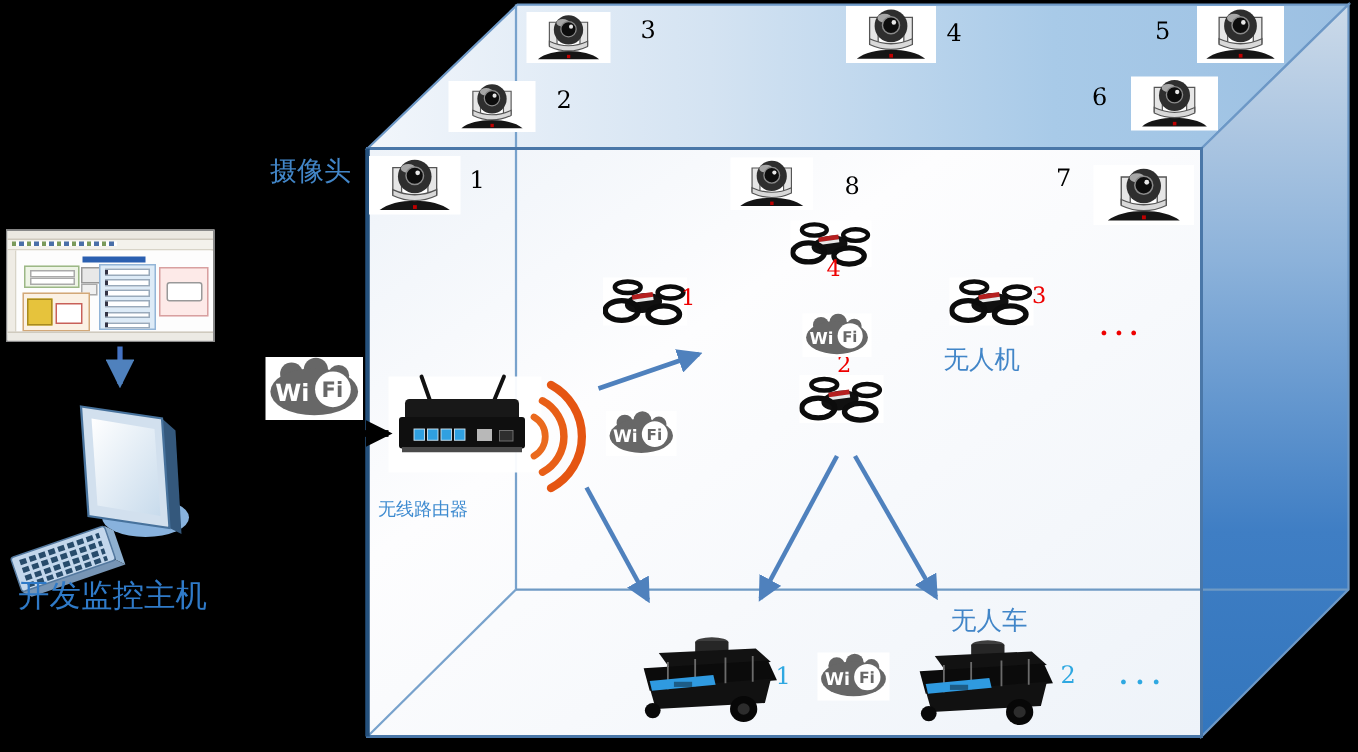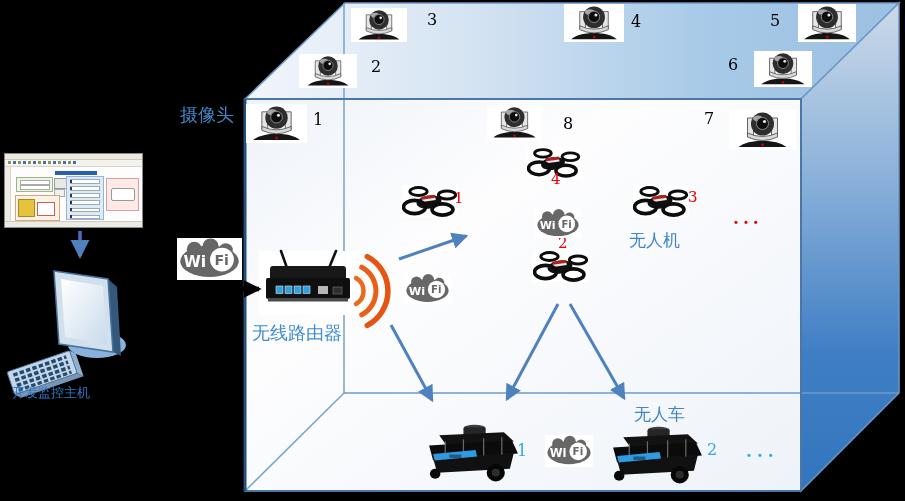--- a/index.html
+++ b/index.html
@@ -13,24 +13,24 @@
   .holder{display:block;width:100%;height:100%;}
   .holder svg{display:block;width:100%;height:100%;}
   .num{position:absolute;font-family:"DejaVu Serif",serif;font-size:16px;color:#000;line-height:1;}
   .num.red{color:#ee0000;font-size:15px;}
   .num.cyan{color:#2fa8e1;}
   .dots{position:absolute;font-family:"DejaVu Serif",serif;font-weight:bold;line-height:1;}
   .dots.red{color:#ee0000;font-size:17px;letter-spacing:4px;}
   .dots.cyan{color:#2fa8e1;font-size:17px;letter-spacing:5px;}
   .cn{position:absolute;font-family:"DejaVu Serif",serif;line-height:1.1;white-space:nowrap;}
   .cn.cam{left:180px;top:105px;font-size:18px;color:#4286c8;}
-  .cn.router{left:252px;top:323px;font-size:18px;color:#3e8bd0;}
+  .cn.router{left:252px;top:333px;font-size:12px;color:#3e8bd0;}
   .cn.uav{left:629px;top:231px;font-size:17px;color:#4286c8;}
   .cn.ugv{left:634px;top:405px;font-size:17px;color:#4286c8;}
-  .cn.host{left:12px;top:386px;font-size:13px;color:#2f7ac8;}
+  .cn.host{left:12px;top:386px;font-size:21px;color:#2f7ac8;}
   
   .thumb{position:absolute;left:4px;top:153px;width:139px;height:75px;background:#fff;
          border:1px solid #8a8a8a;box-sizing:border-box;}
   .thumb .bar1{position:absolute;left:0;top:0;width:100%;height:5px;background:#ece9e2;border-bottom:1px solid #cfcabe;}
   .thumb .bar2{position:absolute;left:0;top:6px;width:100%;height:6px;background:#f4f2ec;border-bottom:1px solid #d8d4c8;}
   .thumb .dots-tb{position:absolute;left:3px;top:7px;width:70px;height:3px;
          background:repeating-linear-gradient(to right,#7a9a5a 0 3px,#fff 3px 5px,#4a6fa8 5px 8px,#fff 8px 10px);}
   .thumb .lbar{position:absolute;left:0;top:13px;width:5px;height:56px;background:#efece5;border-right:1px solid #d8d4c8;}
   .thumb .canvas{position:absolute;left:6px;top:13px;right:1px;height:55px;background:#fdfdfd;}
   .thumb .title{position:absolute;left:34%;top:4px;width:32%;height:4px;background:#2a5fb0;}

